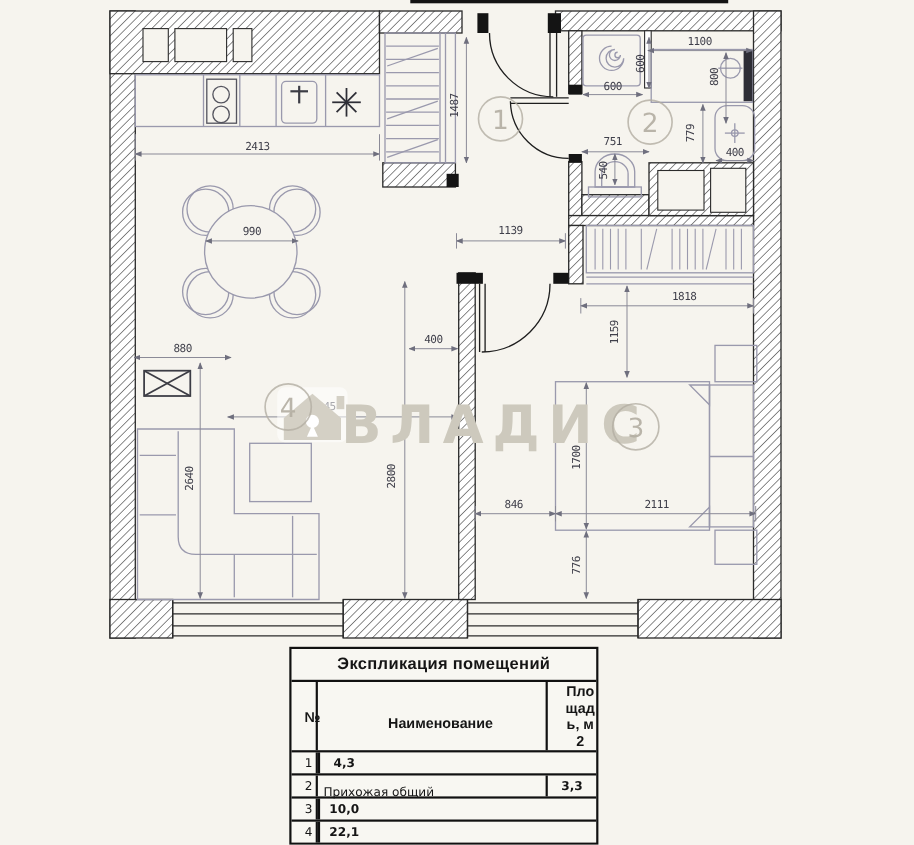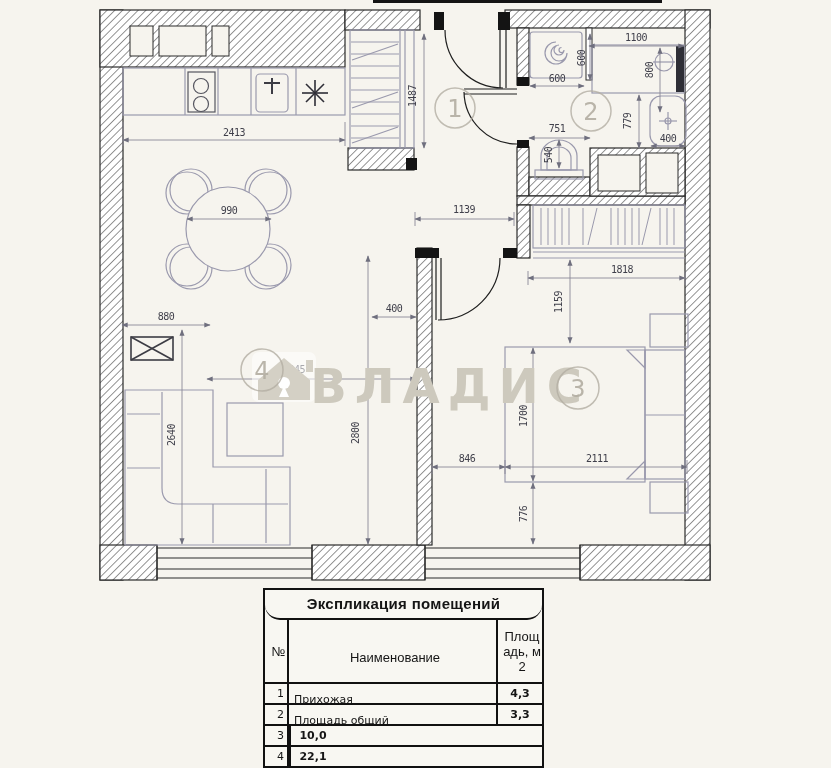--- a/index.html
+++ b/index.html
@@ -24,41 +24,40 @@
   
   .legend{
     position:absolute; left:263px; top:588px; width:281px;
     border:2px solid #111; color:#151515; background:rgba(255,255,255,0.25);
     box-sizing:border-box;
   }
   .lg-title{
     height:28px; line-height:28px; text-align:center;
     font-weight:600; font-size:15px; border-bottom:2px solid #111;
     letter-spacing:0.3px;
-    border-radius:15px;
   }
   .lg-head{display:flex; border-bottom:2px solid #111; height:62px;}
   .lg-row{display:flex; border-bottom:2px solid #111; height:19px;}
   .lg-row:last-child{border-bottom:none;}
   .c-num{
     width:24px; flex:0 0 auto; border-right:2px solid #111;
     display:flex; align-items:center; justify-content:center; box-sizing:border-box;
   }
   .c-name{
     flex:1 1 auto; display:flex; align-items:center; box-sizing:border-box;
     padding-left:5px;
     margin-top:12px;
   }
   .c-area{
     width:46px; flex:0 0 auto; border-left:2px solid #111;
     display:flex; align-items:center; justify-content:center; text-align:center;
     box-sizing:border-box; word-break:break-all; padding:1px;font-weight:bold;
   }
   .lg-head .c-num,.lg-head .c-name,.lg-head .c-area{
-    font-weight:400; font-size:13px; justify-content:center; padding-left:5px;
+    font-weight:700; font-size:13px; justify-content:center; padding-left:16px;
   }
   .lg-row .c-num{justify-content:flex-end; padding-right:3px;}
   .lg-row{font-size:11px; font-family:"DejaVu Sans", sans-serif;}
   .topline{position:absolute; left:373px; top:0; width:289px; height:3px; background:#141414;}
 </style>
 </head>
 <body>
 
 
 
@@ -375,26 +374,25 @@
 
 <div class="legend">
   <div class="lg-title">Экспликация помещений</div>
   <div class="lg-head">
     <div class="c-num">№</div>
     <div class="c-name">Наименование</div>
     <div class="c-area">Площадь, м2</div>
   </div>
   <div class="lg-row">
     <div class="c-num">1</div>
-    <div class="c-name">Прихожая</div>
     <div class="c-area">4,3</div>
   </div>
   <div class="lg-row">
     <div class="c-num">2</div>
-    <div class="c-name">Площадь общий</div>
+    <div class="c-name">Прихожая общий</div>
     <div class="c-area">3,3</div>
   </div>
   <div class="lg-row">
     <div class="c-num">3</div>
     <div class="c-area">10,0</div>
   </div>
   <div class="lg-row">
     <div class="c-num">4</div>
     <div class="c-area">22,1</div>
   </div>

